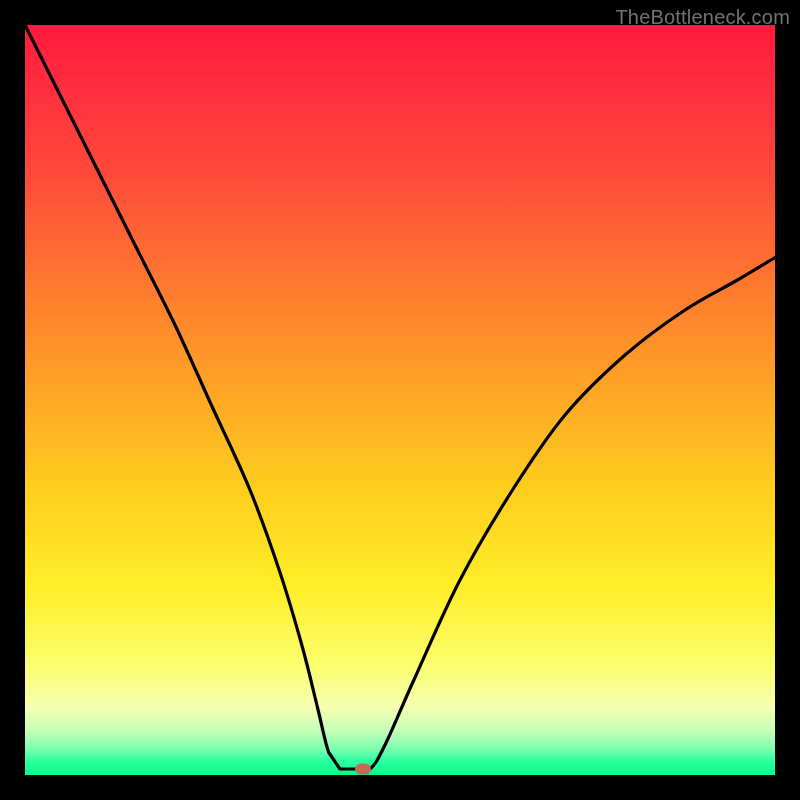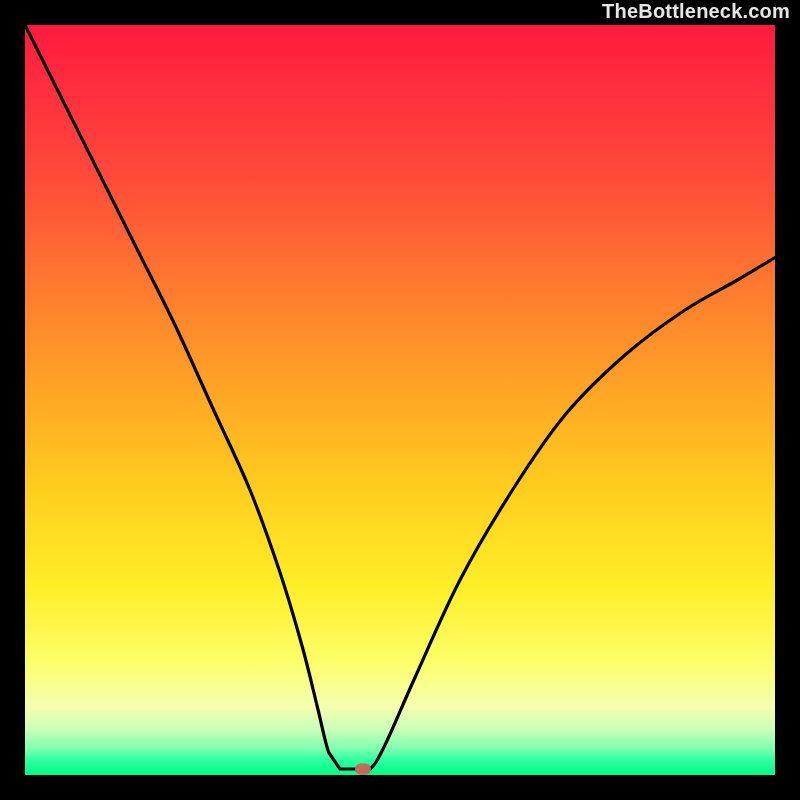--- a/index.html
+++ b/index.html
@@ -36,26 +36,26 @@
       #fcff6a 85%,
       #f4ffb0 91%,
       #c8ffb8 94%,
       #7dffb0 96.5%,
       #2fffa0 98%,
       #00ff88 100%
     );
   }
   .watermark {
     position: absolute;
-    top: 0;
+    top: 6px;
     right: 10px;
-    color: #e5e5e5;
+    color: #737373;
     font-size: 20px;
     letter-spacing: 0.2px;
-    font-weight: 700;
+    font-weight: 400;
   }
   svg.curve {
     position: absolute;
     left: 0;
     top: 0;
     width: 750px;
     height: 750px;
     overflow: visible;
   }
   .marker {

